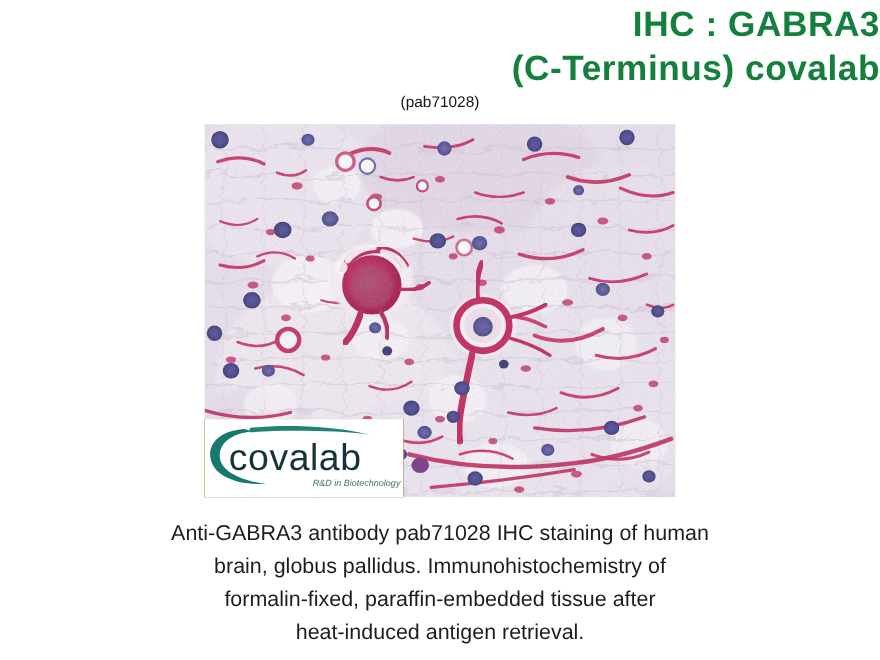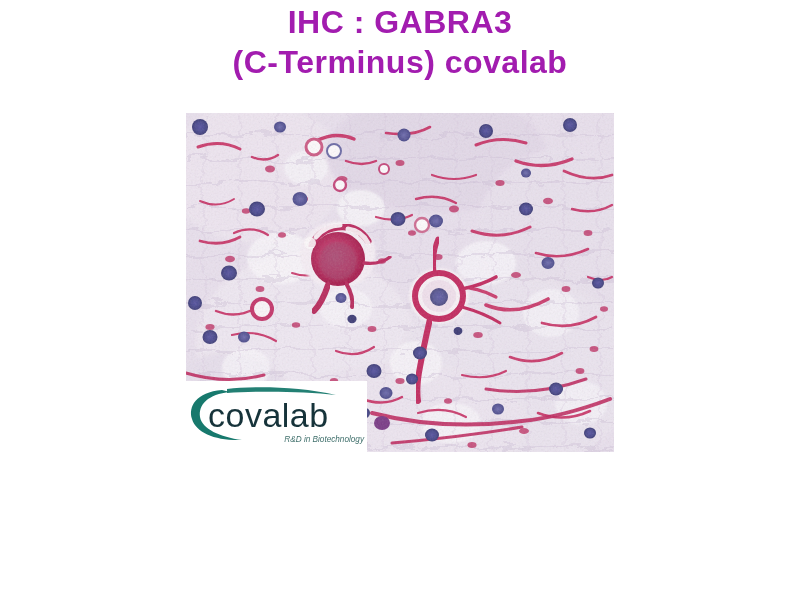--- a/index.html
+++ b/index.html
@@ -27,21 +27,22 @@
     left: 0;
     top: 2px;
     width: 800px;
     text-align: center;
   }
   .title-line {
     font-size: 32px;
     font-weight: bold;
     line-height: 40px;
     letter-spacing: 0.5px;
-    color: #a21caf;
+    color: #15803d;
+    text-align: right;
   }
   .catalog-line {
     font-size: 14px;
     font-weight: normal;
     line-height: 18px;
     color: #141414;
     margin-top: 1px;
   }
 
   
@@ -90,20 +91,21 @@
   .caption div { white-space: nowrap; }
 </style>
 </head>
 <body>
 
 <div class="page">
 
   <div class="header">
     <div class="title-line">IHC : GABRA3</div>
     <div class="title-line">(C-Terminus) covalab</div>
+    <div class="catalog-line">(pab71028)</div>
   </div>
 
   <div class="micrograph">
     <svg class="micro-svg" viewBox="0 0 428 339" preserveAspectRatio="none">
       <defs>
         <filter id="grain" x="0" y="0" width="100%" height="100%">
           <feTurbulence type="fractalNoise" baseFrequency="0.55" numOctaves="4" seed="7" result="n"></feTurbulence>
           <feColorMatrix in="n" type="saturate" values="0.25" result="ns"></feColorMatrix>
           <feComposite in="ns" in2="SourceGraphic" operator="in"></feComposite>
         </filter>
@@ -336,14 +338,20 @@
 
       <path d="M36 9 C10 11 2 26 6 38 C10 52 30 60 56 59 C34 56 16 48 14 36 C12 24 22 13 44 11 Z" fill="#17796d"></path>
       <path d="M41 8 C66 5 112 5 150 14 C116 10 70 10 41 12 Z" fill="#17796d" opacity="0.95"></path>
 
       <text x="22" y="46" font-family="'Liberation Sans', sans-serif" font-size="34" fill="#16333a" letter-spacing="0.5">covalab</text>
 
       <text x="115" y="61" text-anchor="end" font-family="'Liberation Sans', sans-serif" font-size="8.2" font-style="italic" fill="#3f6f6b" transform="translate(63,0)">R&amp;D in Biotechnology</text>
     </svg>
   </div>
 
+  <div class="caption">
+    <div>Anti-GABRA3 antibody pab71028 IHC staining of human</div>
+    <div>brain, globus pallidus. Immunohistochemistry of</div>
+    <div>formalin-fixed, paraffin-embedded tissue after</div>
+    <div>heat-induced antigen retrieval.</div>
+  </div>
 
 </div>
 
 </body></html>

